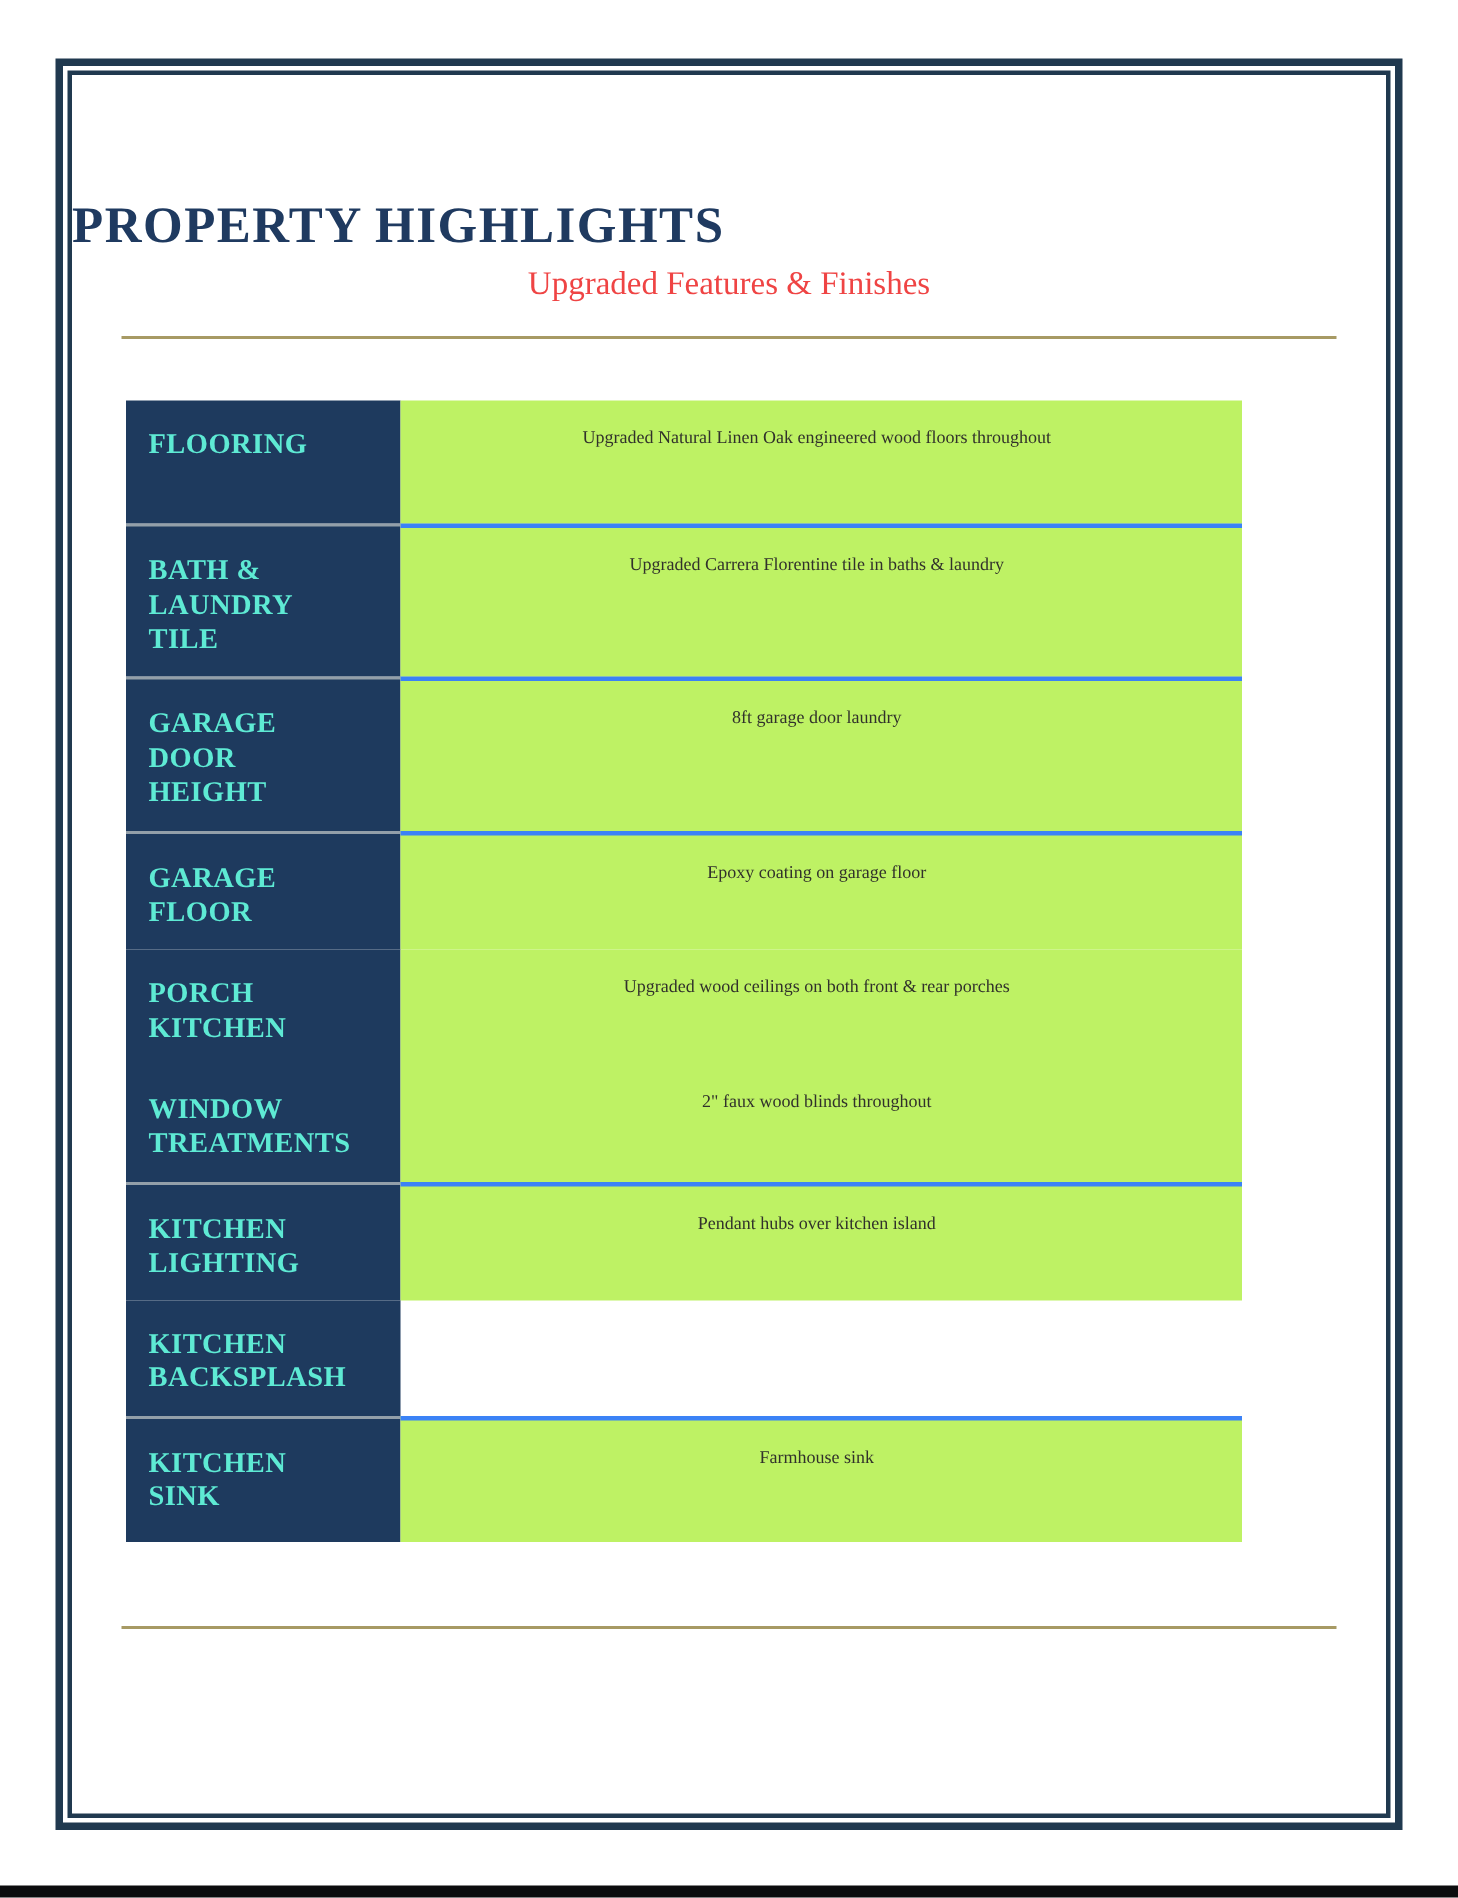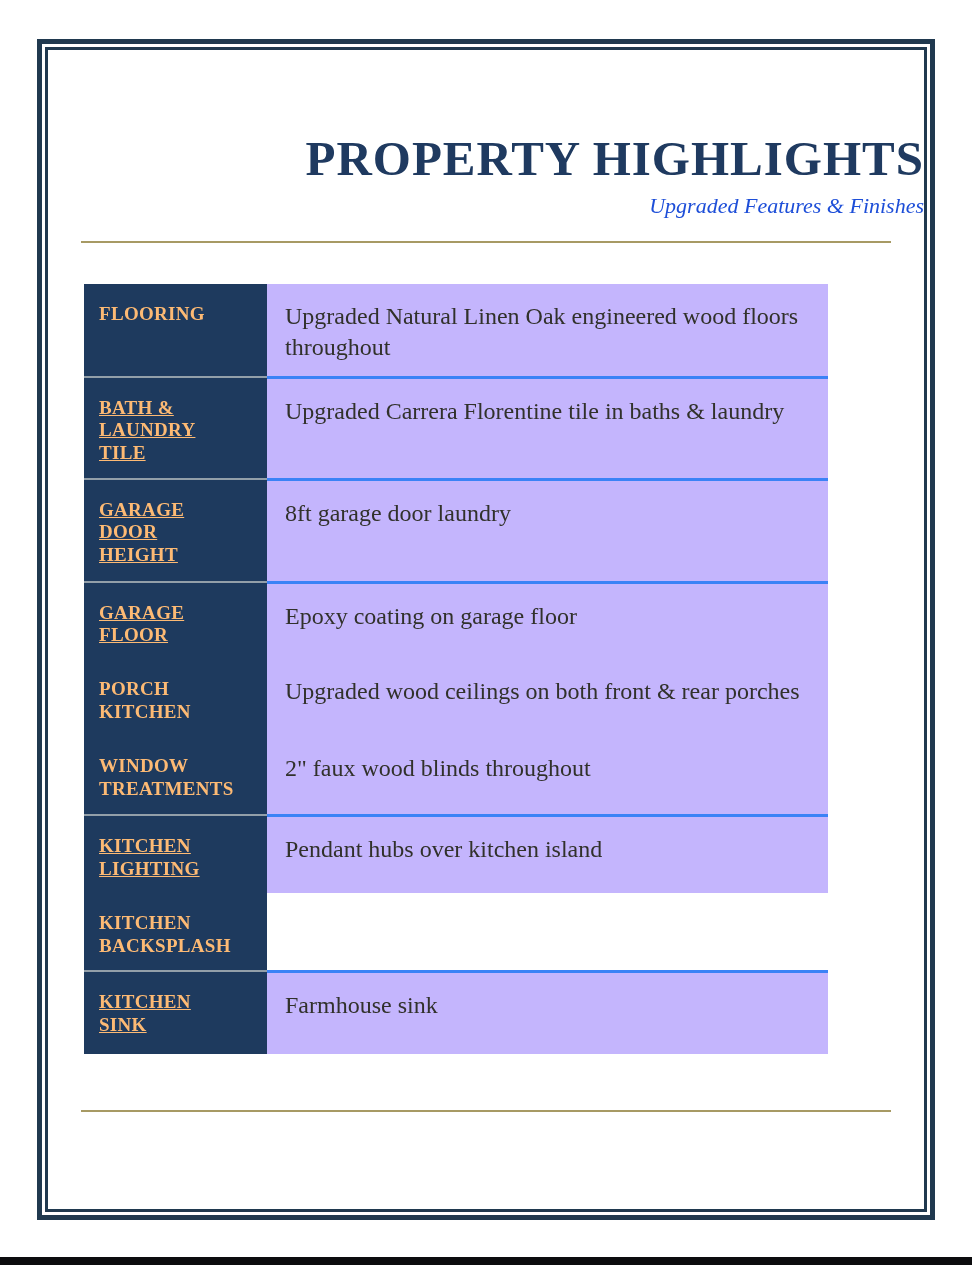--- a/index.html
+++ b/index.html
@@ -5,41 +5,41 @@
   html,body{margin:0;padding:0;}
   body{
     width:972px;height:1265px;position:relative;background:#ffffff;
     font-family:"Liberation Serif", serif;overflow:hidden;
   }
   .black-bar{position:absolute;left:0;bottom:0;width:972px;height:8px;background:#0c0c0e;}
   .frame{position:absolute;left:37px;top:39px;right:37px;bottom:45px;border:5px solid #20394f;}
   .frame-inner{position:absolute;top:3px;left:3px;right:3px;bottom:3px;border:3px solid #20394f;}
   .doc{position:absolute;top:0;left:0;right:0;bottom:0;padding-top:82px;box-sizing:border-box;}
   .title{
-    margin:0;text-align:right;color:#1f3a60;font-weight:bold;
-    font-size:49px;line-height:1.12;letter-spacing:1px;
+    margin:0;text-align:left;color:#1f3a60;font-weight:bold;
+    font-size:34px;line-height:1.12;letter-spacing:1px;
   }
   .subtitle{
-    margin:6px 0 0 0;text-align:right;font-style:italic;
-    color:#1d4ed8;font-size:22px;line-height:1.2;
+    margin:6px 0 0 0;text-align:center;
+    color:#ef4444;font-size:22px;line-height:1.2;
   }
   .gold-rule{height:2px;background:#a79a64;width:810px;margin:22px auto 0 auto;}
   .gold-rule.bottom{margin-top:56px;}
   .features-table{margin:41px 0 0 36px;width:744px;}
   .feature-row{display:flex;align-items:stretch;}
   .cell-label{
-    width:183px;box-sizing:border-box;background:#1e3a5e;color:#fdba74;
+    width:183px;box-sizing:border-box;background:#1e3a5e;color:#5eead4;
     font-weight:bold;font-size:19px;line-height:1.2;letter-spacing:0.3px;
     padding:19px 45px 12px 15px;
   }
   .cell-value{
-    flex:1;box-sizing:border-box;background:#c4b5fd;color:#31312b;
-    font-size:24px;line-height:1.3;padding:17px 24px 12px 18px;
+    flex:1;box-sizing:border-box;background:#bef264;color:#31312b;
+    font-size:12px;line-height:1.3;padding:17px 24px 12px 18px;text-align:center;
   }
-  .feature-row.divided .cell-label{border-top:2px solid rgba(244,242,232,0.55);text-decoration:underline;}
+  .feature-row.divided .cell-label{border-top:2px solid rgba(244,242,232,0.55);}
   .feature-row.divided .cell-value{border-top:3px solid #3b82f6;}
 </style>
 </head>
 <body>
 
 <div class="frame">
   <div class="frame-inner">
     <div class="doc">
 
       <h1 class="title">PROPERTY HIGHLIGHTS</h1>

